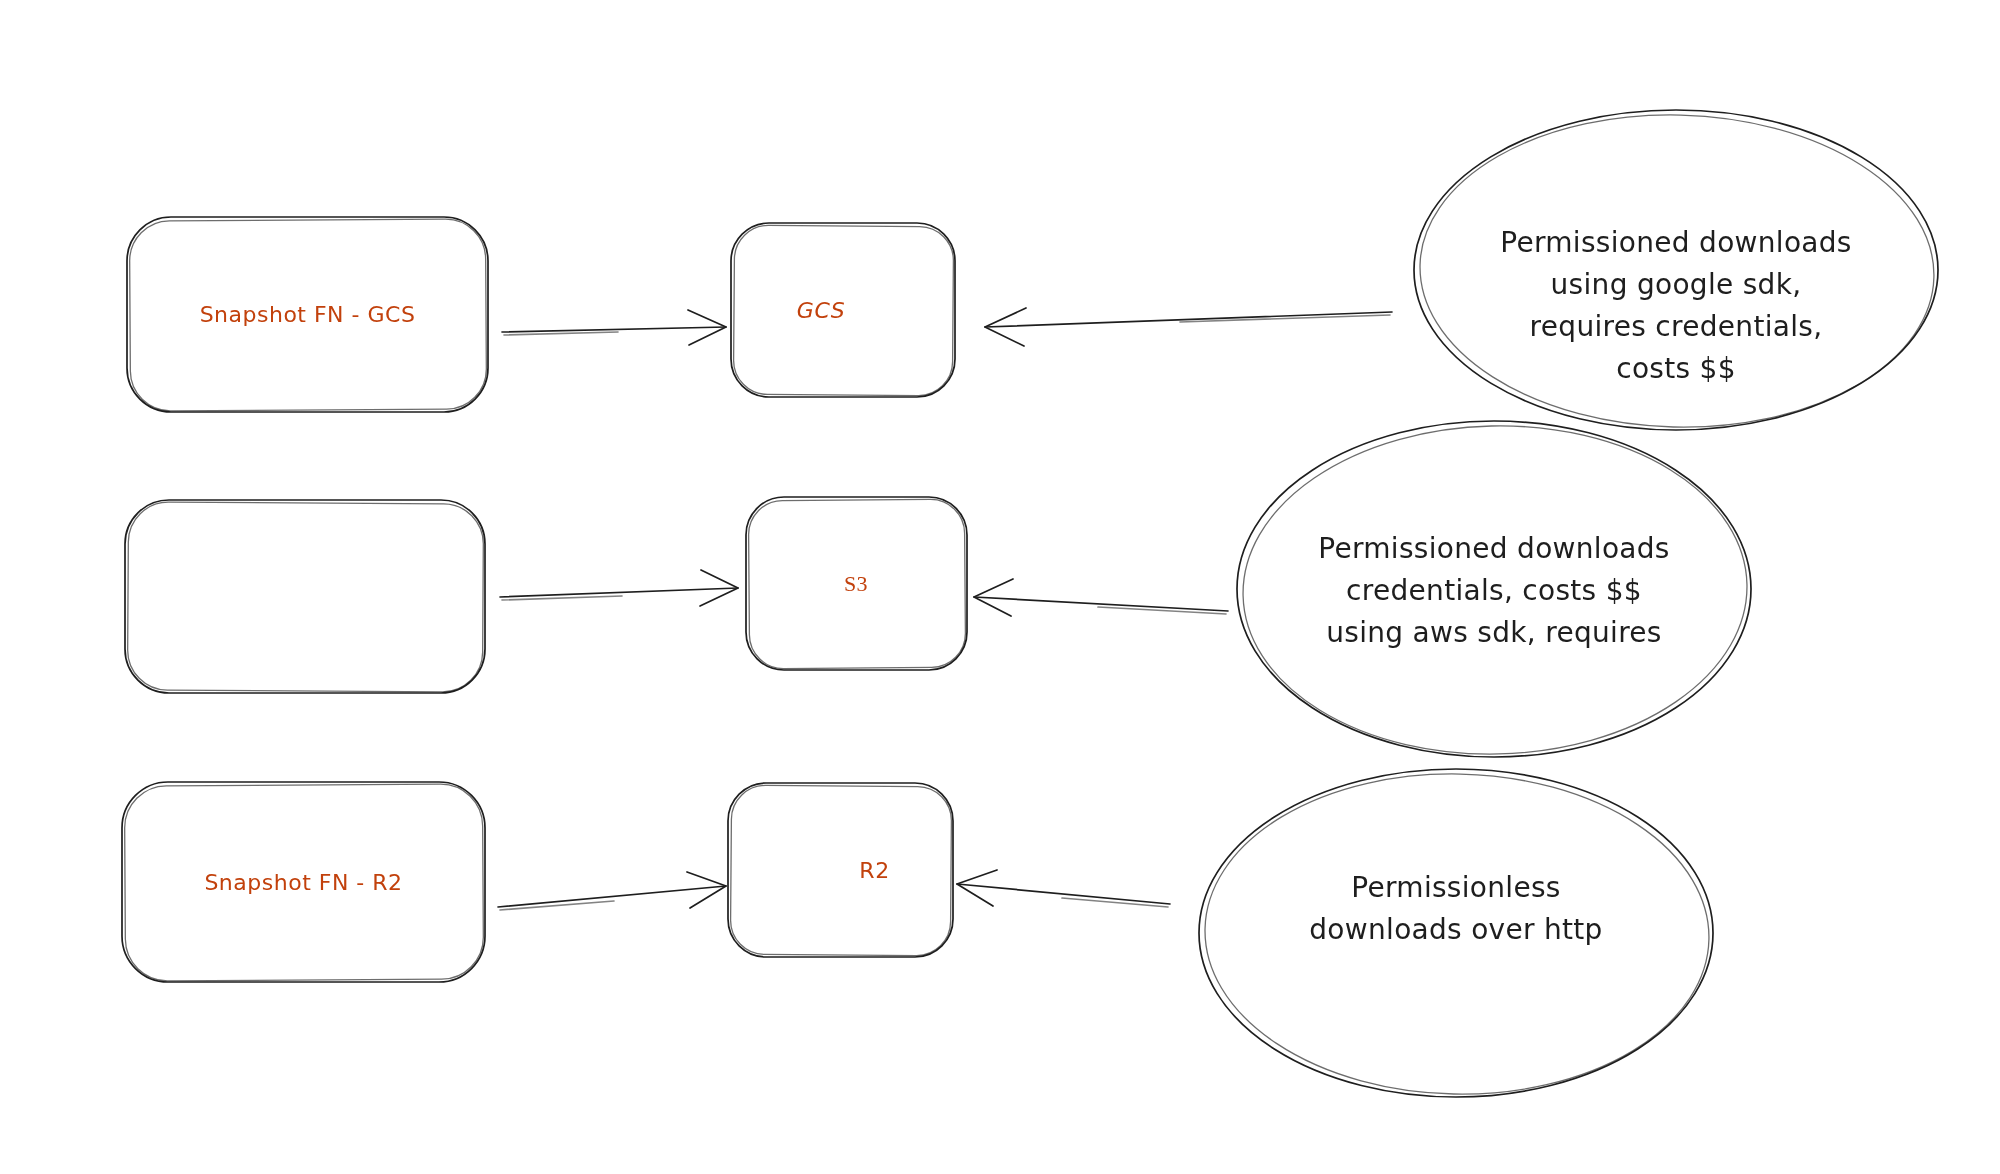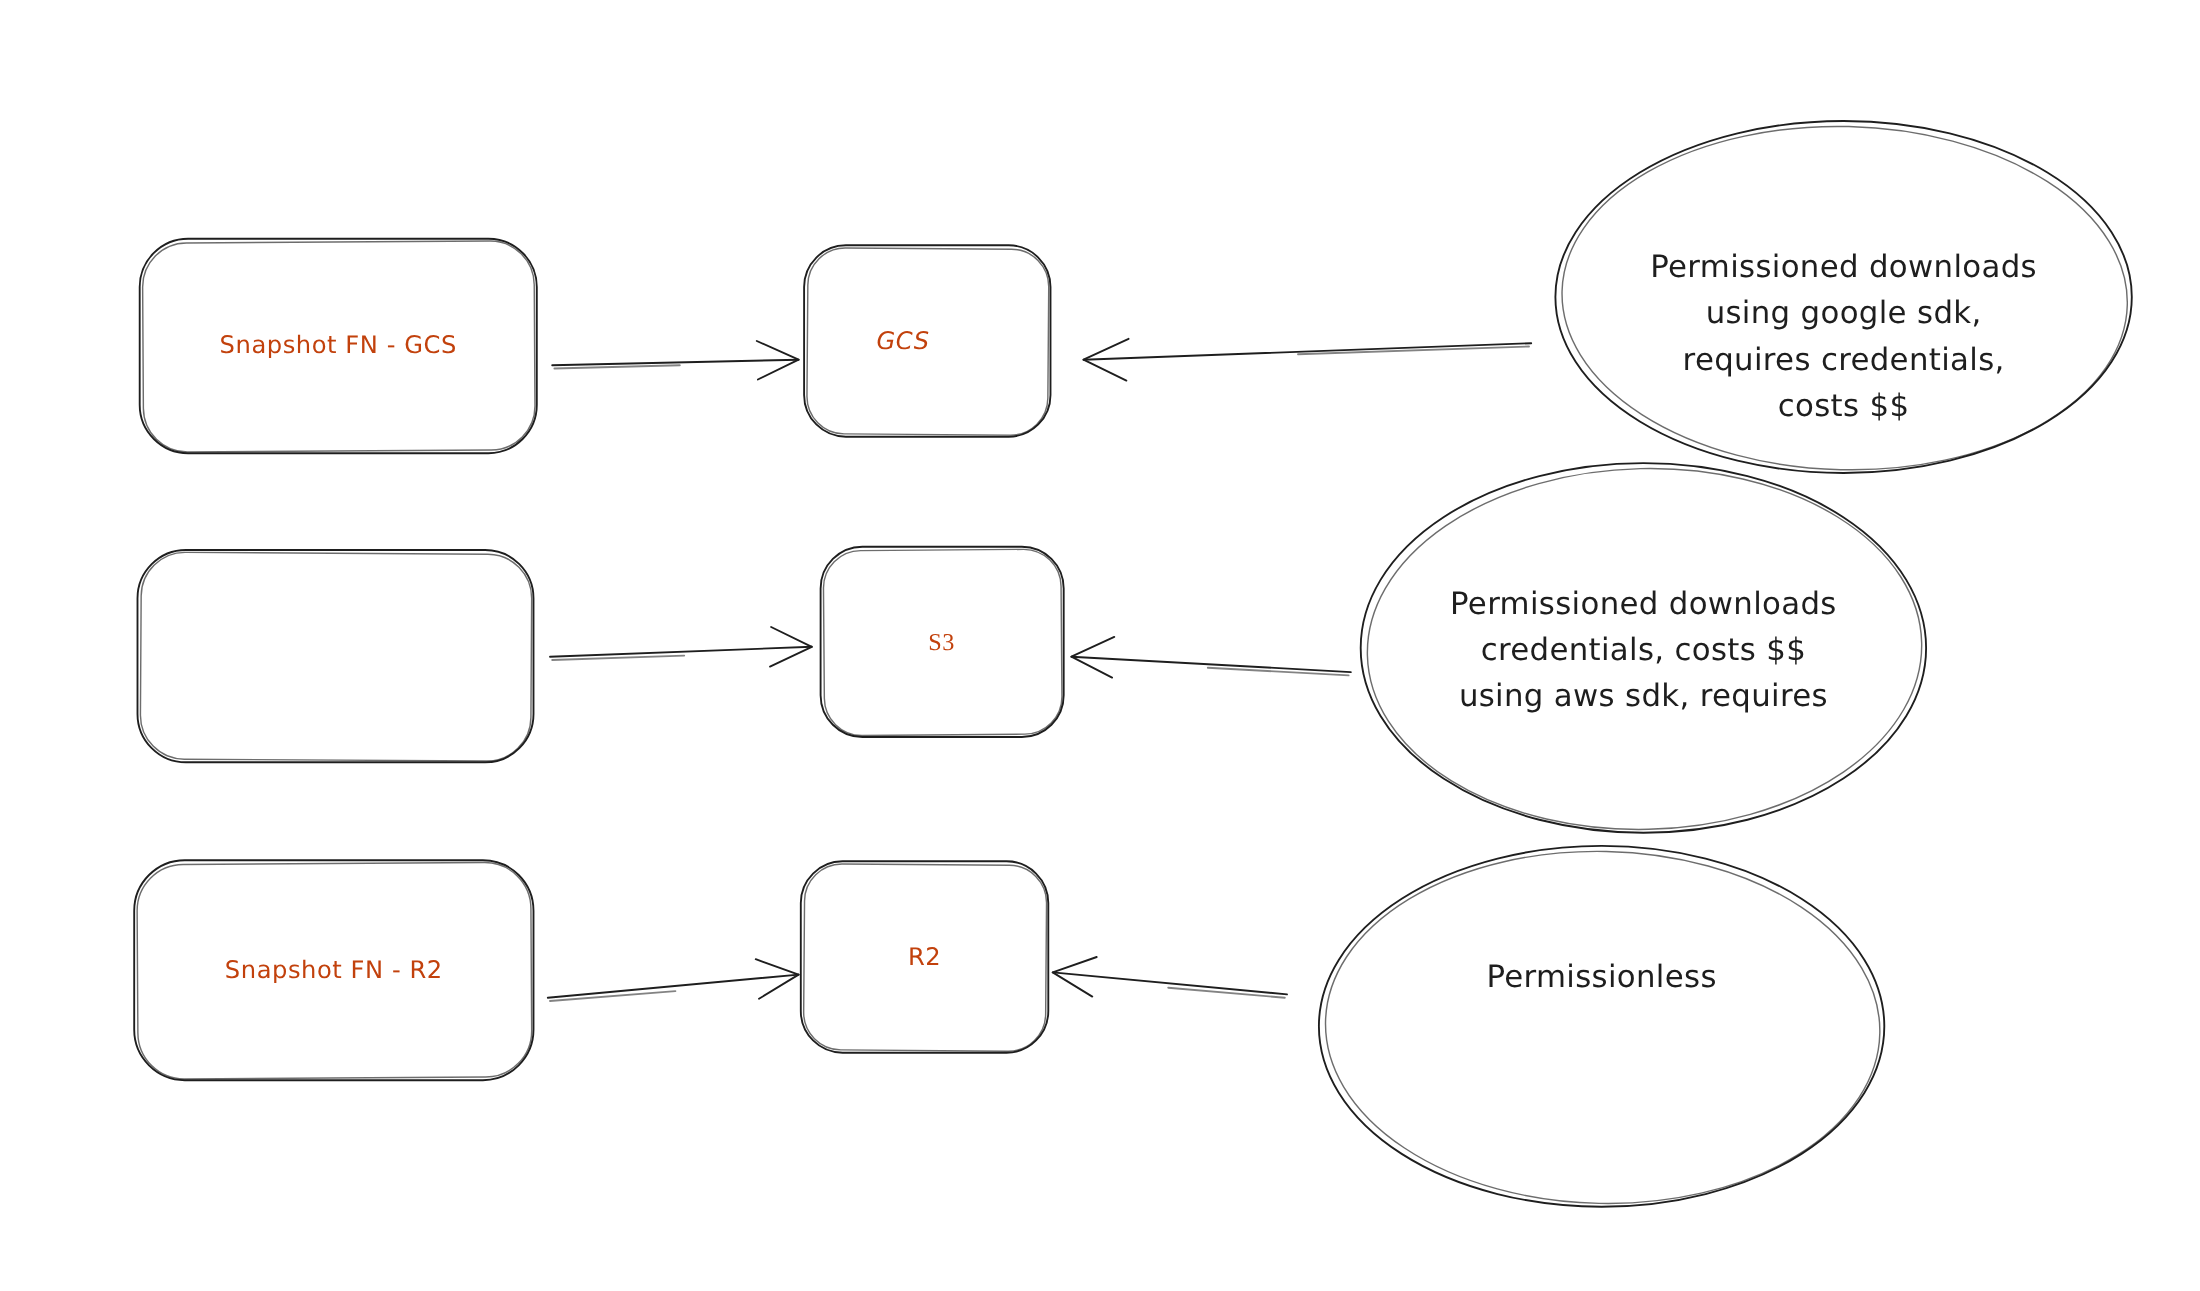--- a/index.html
+++ b/index.html
@@ -135,19 +135,20 @@
   <div class="node-label" style="left:746px; top:497px; width:220px; height:173px;font-family:Liberation Serif, serif;">S3</div>
 
   <div class="note-block" style="left:1254px; top:528px;">
     <div class="note-line">Permissioned downloads</div>
     <div class="note-line">credentials, costs $$</div>
     <div class="note-line">using aws sdk, requires</div>
   </div>
 
   <div class="node-label" style="left:122px; top:782px; width:363px; height:200px;">Snapshot FN - R2</div>
 
-  <div class="node-label" style="left:728px; top:783px; width:225px; height:174px;">R2</div>
+  <div class="node-label" style="left:728px; top:783px; width:225px; height:174px;padding-left:34px;">R2</div>
 
   <div class="note-block" style="left:1216px; top:867px;">
     <div class="note-line">Permissionless</div>
+    <div class="note-line">downloads over http</div>
   </div>
 
 </div>
 
 </body></html>

